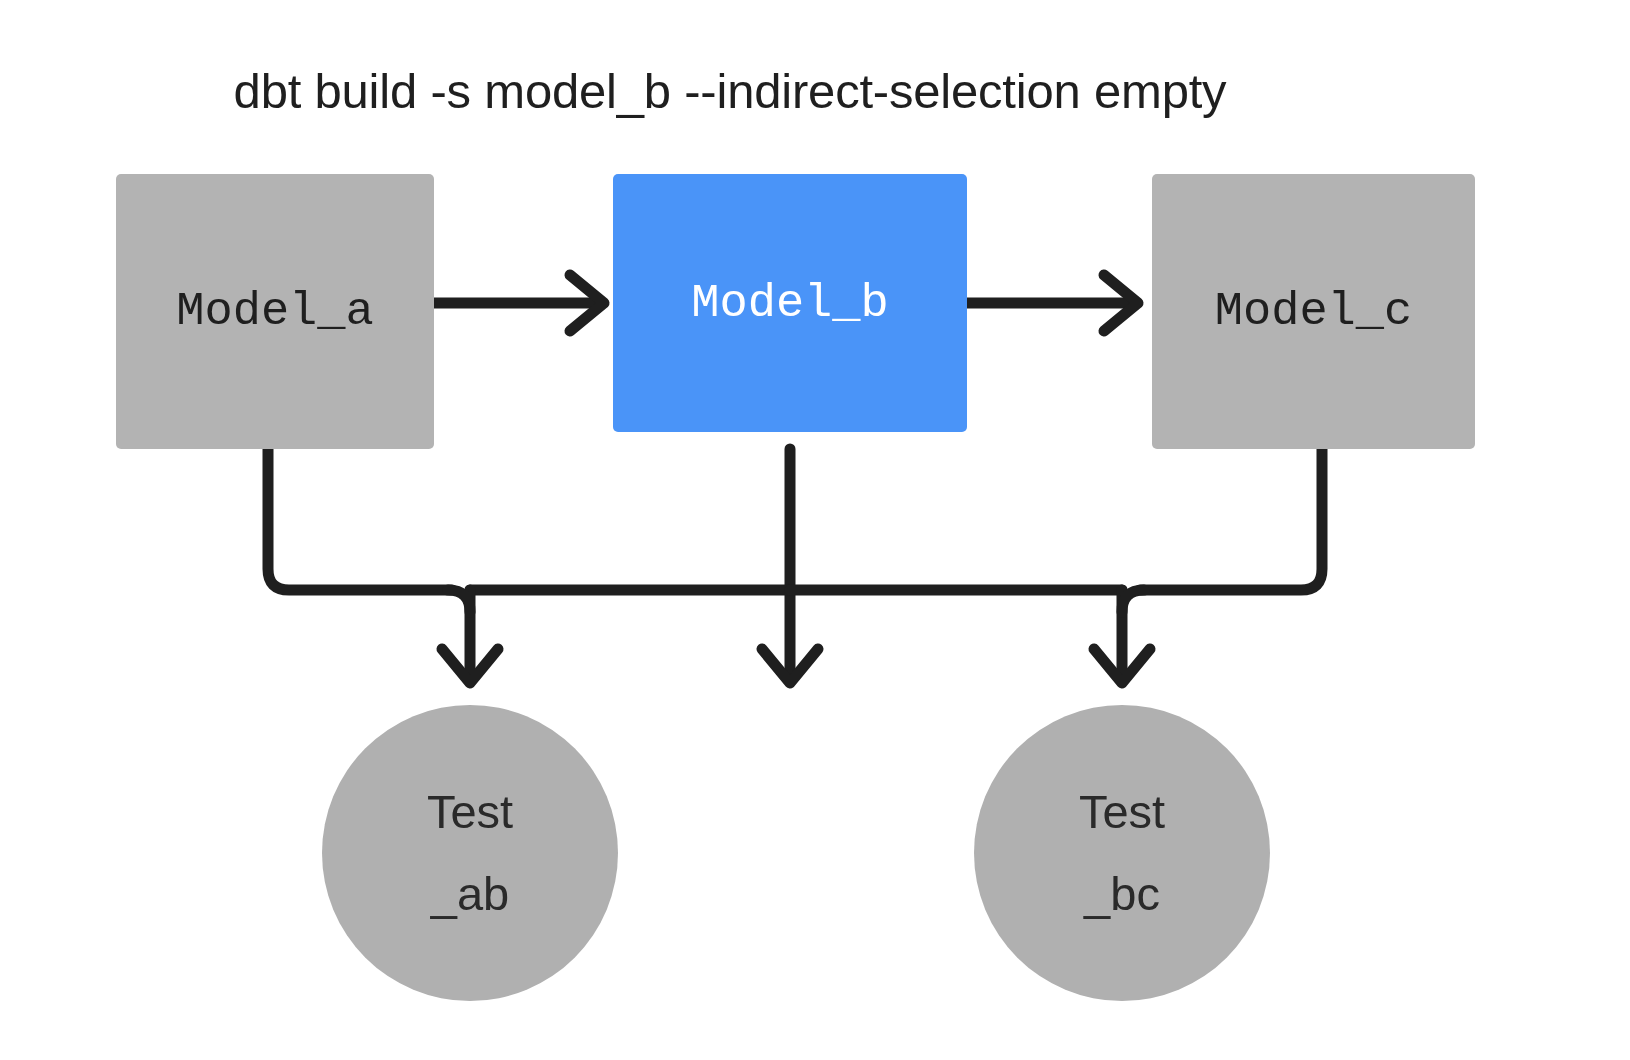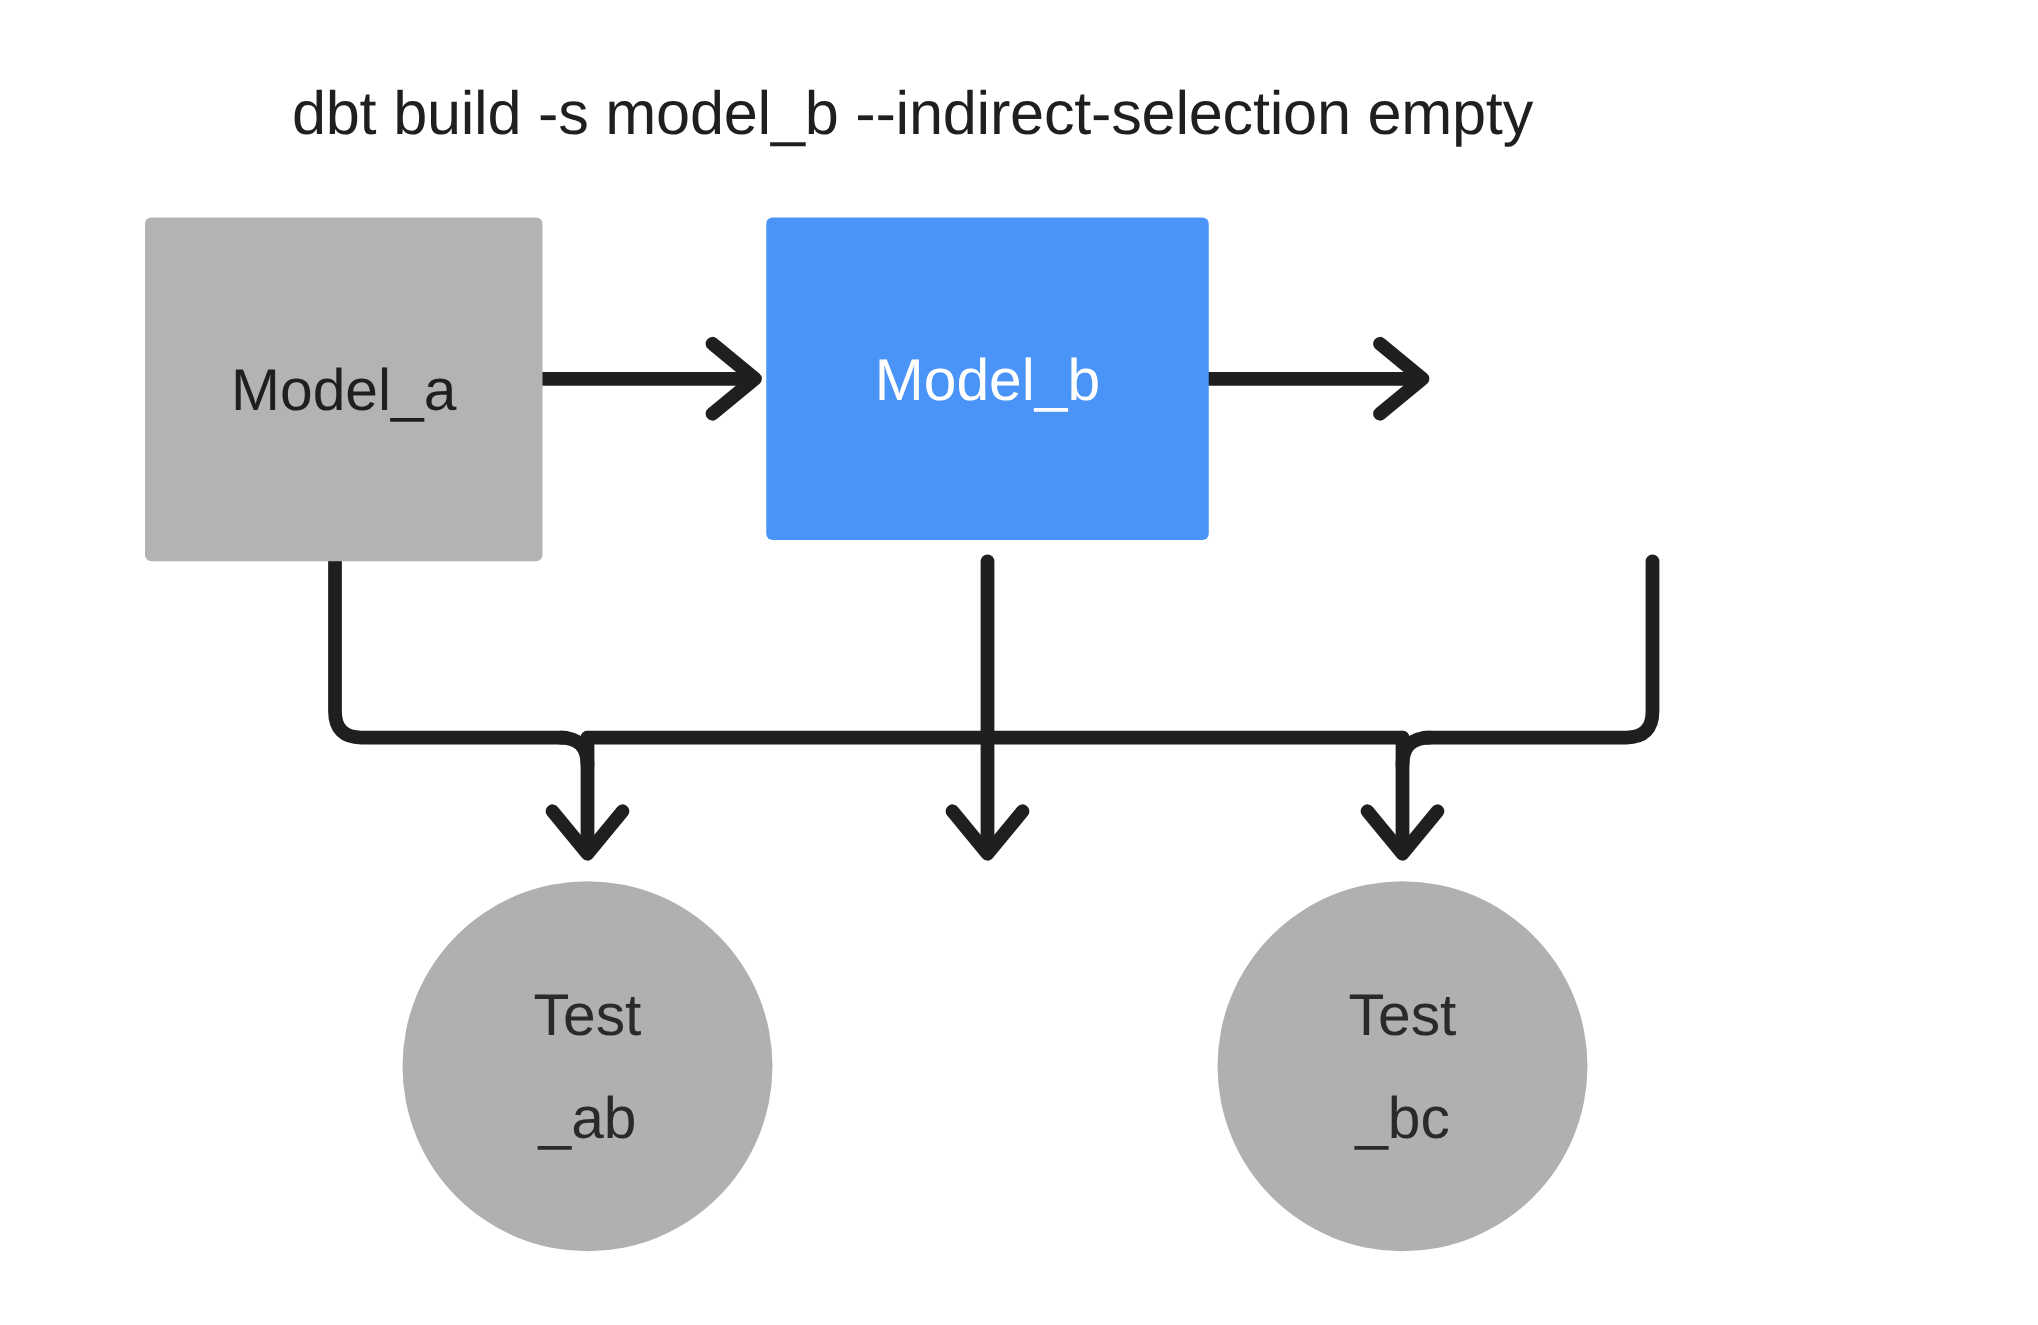--- a/index.html
+++ b/index.html
@@ -41,21 +41,21 @@
     letter-spacing: -0.2px;
     white-space: nowrap;
   }
   .node-box {
     position: absolute;
     border-radius: 5px;
     display: flex;
     align-items: center;
     justify-content: center;
     font-size: 47px;
-    font-family: Liberation Sans, sans-serif;
+    font-family: Liberation Mono, monospace;
     box-sizing: border-box;
   }
   .node-box.gray {
     background: #b3b3b3;
     color: #1f1f1f;
   }
   .node-box.blue {
     background: #4a94f8;
     color: #ffffff;
   }
@@ -116,20 +116,23 @@
   </svg>
 
   <div class="node-box gray" style="left:116px; top:137px; width:318px; height:275px;">
     <span>Model_a</span>
   </div>
 
   <div class="node-box blue" style="left:613px; top:137px; width:354px; height:258px;">
     <span>Model_b</span>
   </div>
 
+  <div class="node-box gray" style="left:1152px; top:137px; width:323px; height:275px;">
+    <span>Model_c</span>
+  </div>
 
   <div class="node-circle" style="left:322px; top:668px; width:296px; height:296px;">
     <span class="circle-line">Test</span>
     <span class="circle-line">_ab</span>
   </div>
 
 
   <div class="node-circle" style="left:974px; top:668px; width:296px; height:296px;">
     <span class="circle-line">Test</span>
     <span class="circle-line">_bc</span>

